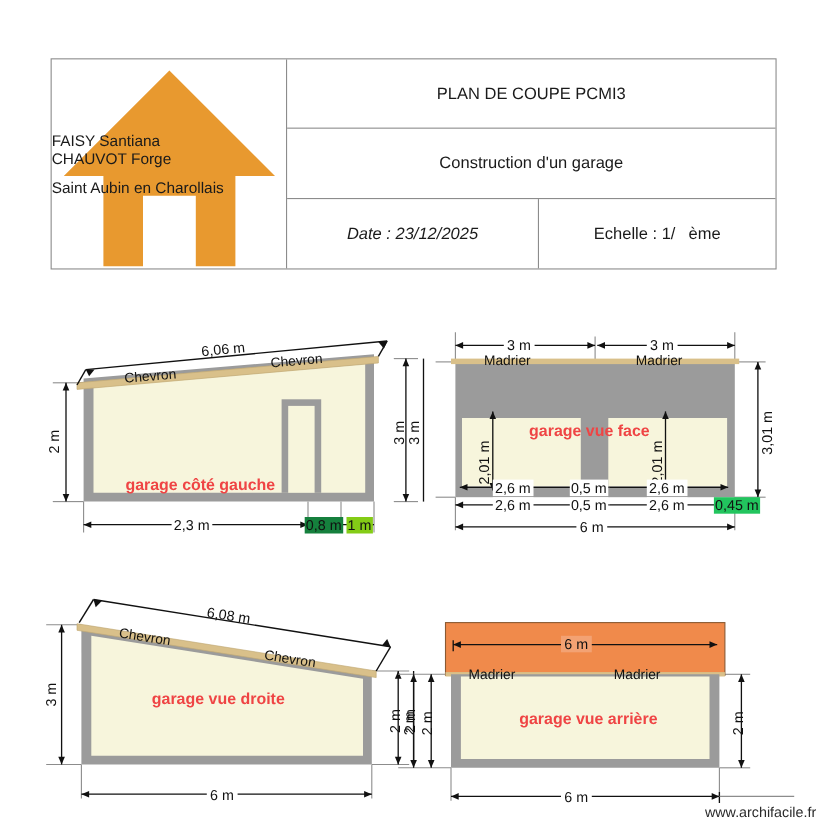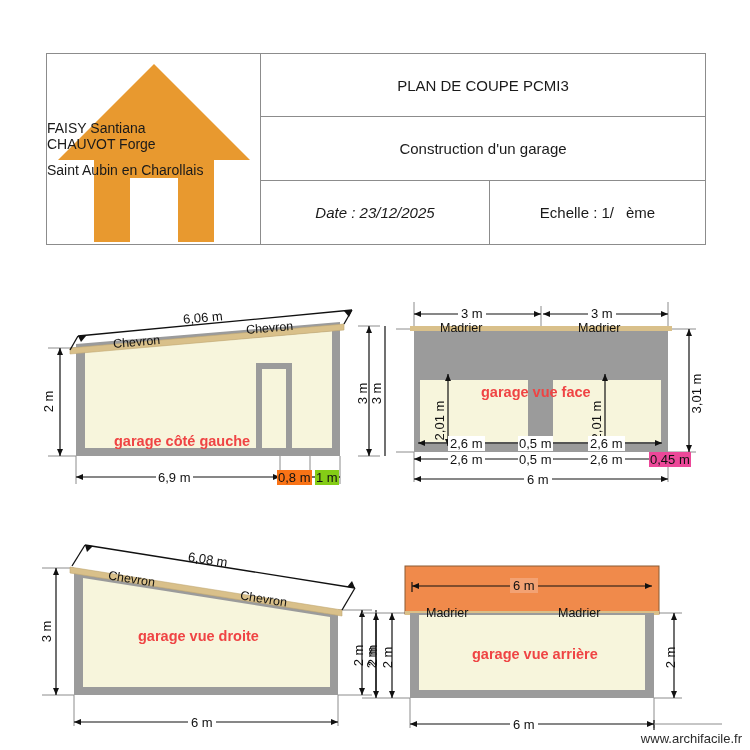--- a/index.html
+++ b/index.html
@@ -160,22 +160,22 @@
     <div class="dim-txt" style="left:155px; top:22px; transform:rotate(-5.4deg);">6,06 m</div>
 
     <div class="lbl-small" style="left:85px; top:47px; transform:rotate(-5deg);">Chevron</div>
     <div class="lbl-small" style="left:218px; top:33px; transform:rotate(-5deg);">Chevron</div>
 
     <div class="dim-txt vert" style="left:10px; top:106px; transform:rotate(-90deg);">2 m</div>
 
     <div class="dim-txt vert" style="left:324px; top:98px; transform:rotate(-90deg);">3 m</div>
     <div class="dim-txt vert" style="left:338px; top:98px; transform:rotate(-90deg);">3 m</div>
 
-    <div class="dim-txt" style="left:128px; top:182px; background:#fff; padding:0 2px;">6,9 m</div>
-    <div class="dim-txt" style="left:249px; top:182px; background:#f97316; padding:0 1px;">0,8 m</div>
+    <div class="dim-txt" style="left:128px; top:182px; background:#fff; padding:0 2px;">2,3 m</div>
+    <div class="dim-txt" style="left:249px; top:182px; background:#15803d; padding:0 1px;">0,8 m</div>
     <div class="dim-txt" style="left:287px; top:182px; background:#84cc16; padding:0 1px;">1 m</div>
   </div>
 
   <div class="view" style="left:396px; top:286px; width:330px; height:218px;">
     <svg width="330" height="218" viewBox="0 0 330 218">
       <g stroke="#8c8c8c" stroke-width="1" fill="none">
         <line x1="0" y1="43" x2="18" y2="43"></line>
         <line x1="0" y1="166" x2="18" y2="166"></line>
         <line x1="18" y1="16" x2="18" y2="43"></line>
         <line x1="272" y1="16" x2="272" y2="43"></line>
@@ -264,21 +264,21 @@
 
     <div class="dim-txt vert" style="left:281px; top:100px; transform:rotate(-90deg);">3,01 m</div>
 
     <div class="dim-txt" style="left:52px; top:150px; background:#fff; padding:0 2px;">2,6 m</div>
     <div class="dim-txt" style="left:122px; top:150px; background:#fff; padding:0 1px;">0,5 m</div>
     <div class="dim-txt" style="left:192px; top:150px; background:#fff; padding:0 2px;">2,6 m</div>
 
     <div class="dim-txt" style="left:52px; top:166px; background:#fff; padding:0 2px;">2,6 m</div>
     <div class="dim-txt" style="left:122px; top:166px; background:#fff; padding:0 1px;">0,5 m</div>
     <div class="dim-txt" style="left:192px; top:166px; background:#fff; padding:0 2px;">2,6 m</div>
-    <div class="dim-txt" style="left:253px; top:166px; background:#ec4899; padding:0 1px;">0,45 m</div>
+    <div class="dim-txt" style="left:253px; top:166px; background:#22c55e; padding:0 1px;">0,45 m</div>
 
     <div class="dim-txt" style="left:128px; top:186px; background:#fff; padding:0 3px;">6 m</div>
   </div>
 
   <div class="view" style="left:28px; top:540px; width:350px; height:200px;">
     <svg width="350" height="200" viewBox="0 0 350 200">
       <g stroke="#8c8c8c" stroke-width="1" fill="none">
         <line x1="14" y1="28" x2="46" y2="28"></line>
         <line x1="14" y1="155" x2="46" y2="155"></line>
         <line x1="310" y1="70" x2="344" y2="70"></line>

